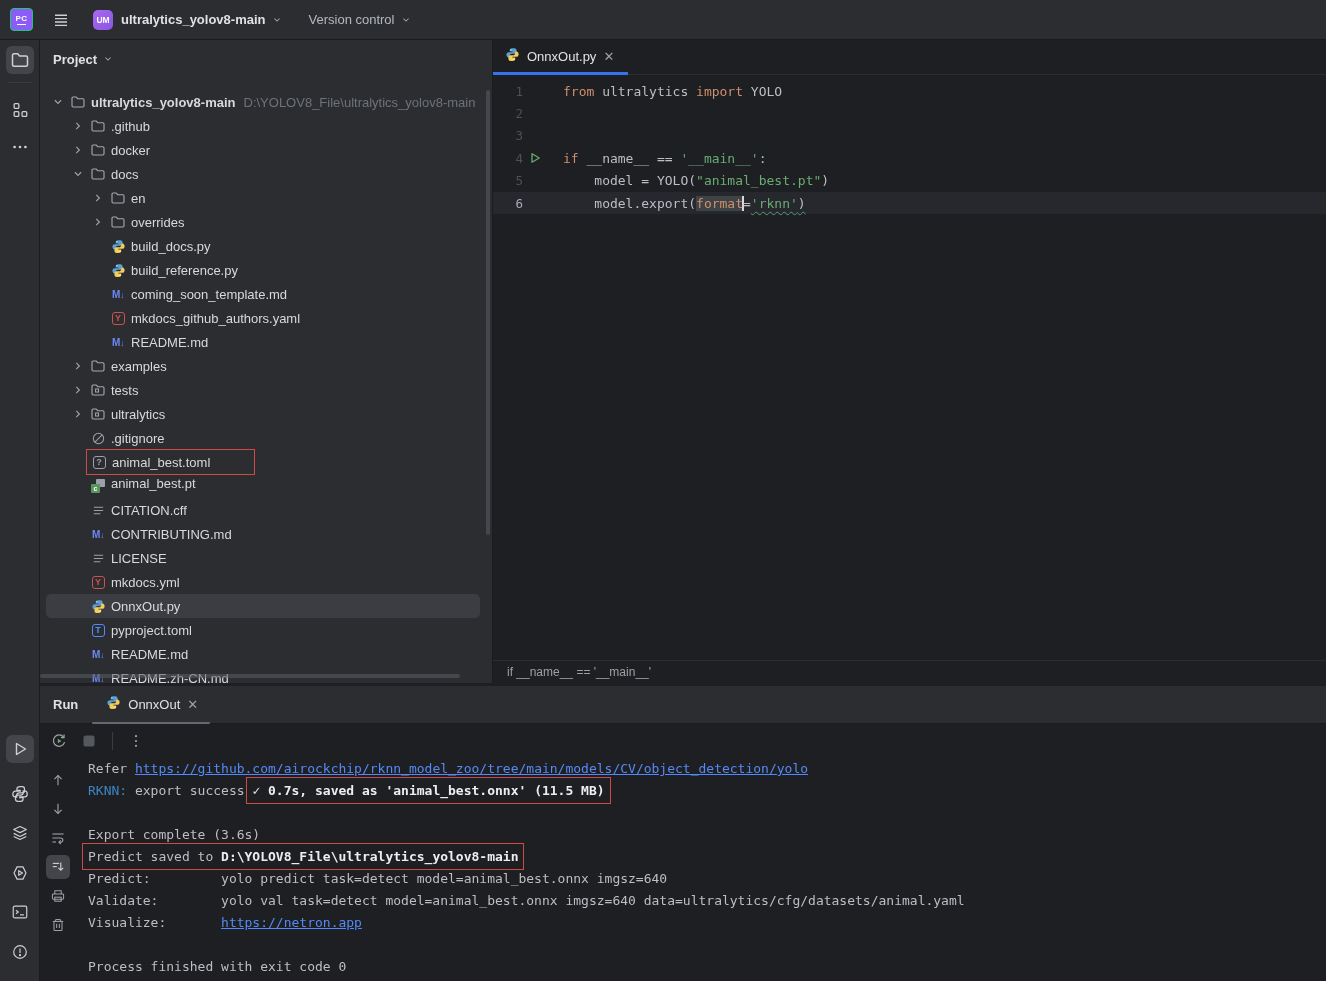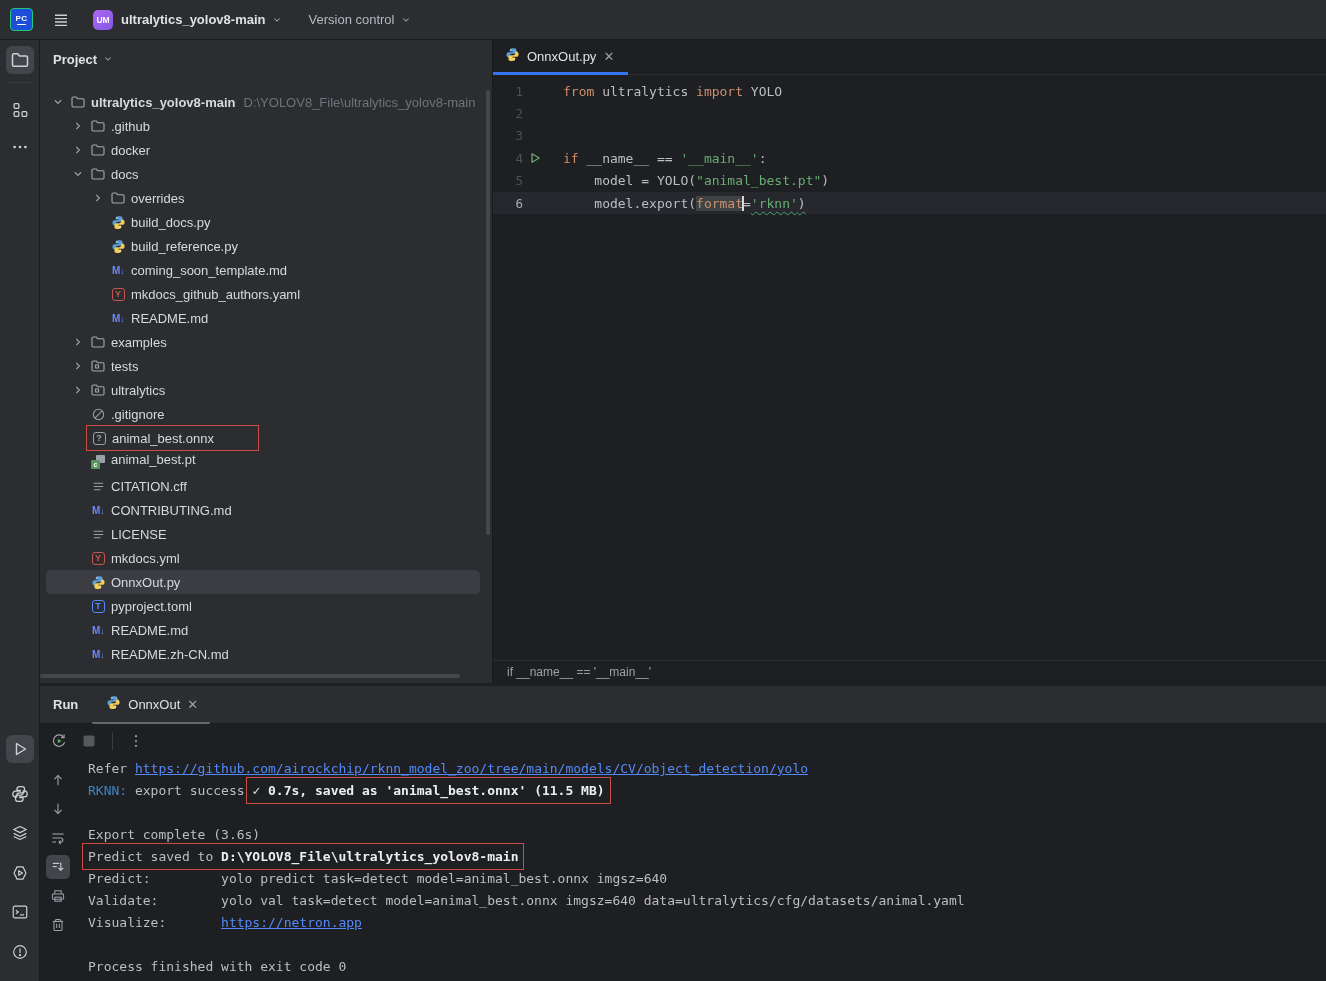--- a/index.html
+++ b/index.html
@@ -3,21 +3,21 @@
 <meta charset="utf-8">
 <style>
   * { margin:0; padding:0; box-sizing:border-box; }
   html,body { width:1326px; height:981px; overflow:hidden; }
   body { background:#1e1f22; font-family:"Liberation Sans",sans-serif; color:#dfe1e5; position:relative; }
 
   
   #topbar { position:absolute; left:0; top:0; width:1326px; height:40px; background:#2b2d30;
             border-bottom:1px solid #1a1b1e; display:flex; align-items:center; }
   .pc-logo { width:23px; height:23px; margin-left:10px; border:1.5px solid #1fc779; border-radius:4px;
-             background:#1d4ed8; color:#fff; font-size:8px; font-weight:bold; display:flex; flex-direction:column;
+             background:#8b5cf6; color:#fff; font-size:8px; font-weight:bold; display:flex; flex-direction:column;
              align-items:center; justify-content:center; letter-spacing:.5px; }
   .pc-logo i { display:block; width:9px; height:1.5px; background:#fff; margin-top:1px; }
   .tb-btn { height:28px; min-width:28px; border-radius:5px; display:flex; align-items:center; justify-content:center; }
   #hamburger { margin-left:14px; }
   .um-badge { width:20px; height:20px; border-radius:5px; background:linear-gradient(135deg,#ab68f2,#8656e2);
               color:#fff; font-size:8.5px; font-weight:bold; display:flex; align-items:center; justify-content:center;
               margin-left:18px; }
   .tb-title { font-size:13px; font-weight:600; color:#dfe1e5; margin-left:8px; }
   .tb-vc { font-size:13px; color:#b4b8bf; margin-left:26px; }
   .chev { display:inline-flex; margin-left:5px; }
@@ -296,20 +296,39 @@
           </span>
         </span>
         <span style="display: inline-flex; align-items: center;">
           <span class="t-ic">
             <span style="display:inline-flex;align-items:center;justify-content:center">
               <svg width="16" height="16" viewBox="0 0 16 16">
                 <path d="M2 4.2c0-.7.5-1.2 1.2-1.2h3l1.4 1.7h5.2c.7 0 1.2.5 1.2 1.2v5.9c0 .7-.5 1.2-1.2 1.2H3.2A1.2 1.2 0 0 1 2 11.8z" fill="none" stroke="#a6a9af" stroke-width="1.1"></path>
               </svg>
             </span>
           </span>
+          <span class="t-label">en</span>
+        </span>
+      </div>
+      <div class="tree-row" style="padding-left: 42px;">
+        <span class="t-chev">
+          <span style="display:inline-flex;align-items:center;justify-content:center">
+            <svg width="14" height="14" viewBox="0 0 16 16">
+              <path d="m6 4.5 3.5 3.5L6 11.5" fill="none" stroke="#9da0a8" stroke-width="1.4"></path>
+            </svg>
+          </span>
+        </span>
+        <span style="display: inline-flex; align-items: center;">
+          <span class="t-ic">
+            <span style="display:inline-flex;align-items:center;justify-content:center">
+              <svg width="16" height="16" viewBox="0 0 16 16">
+                <path d="M2 4.2c0-.7.5-1.2 1.2-1.2h3l1.4 1.7h5.2c.7 0 1.2.5 1.2 1.2v5.9c0 .7-.5 1.2-1.2 1.2H3.2A1.2 1.2 0 0 1 2 11.8z" fill="none" stroke="#a6a9af" stroke-width="1.1"></path>
+              </svg>
+            </span>
+          </span>
           <span class="t-label">overrides</span>
         </span>
       </div>
       <div class="tree-row" style="padding-left: 42px;">
         <span class="t-chev"></span>
         <span style="display: inline-flex; align-items: center;">
           <span class="t-ic">
             <span style="display:inline-flex;align-items:center;justify-content:center">
               <svg width="15" height="15" viewBox="0 0 16 16">
                 <path d="M8 1.2c-2 0-2.9.8-2.9 2.1v1.5h3v.7H3.9c-1.4 0-2.4 1-2.4 2.8s1 2.8 2.4 2.8h1.2V9.4c0-1.3 1.1-2.3 2.4-2.3h2.9c1.1 0 1.9-.9 1.9-2V3.3c0-1.2-1-2.1-2.3-2.1z" fill="#5c9fd6"></path>
@@ -445,21 +464,21 @@
         </span>
       </div>
       <div class="tree-row" style="padding-left: 22px;">
         <span class="t-chev"></span>
         <span class="red-wrap" style="display: inline-flex; align-items: center;">
           <span class="t-ic">
             <span style="display:inline-flex;align-items:center;justify-content:center">
               <span class="ic-box gray">?</span>
             </span>
           </span>
-          <span class="t-label">animal_best.onnx</span>
+          <span class="t-label">animal_best.toml</span>
         </span>
       </div>
       <div class="tree-row" style="padding-left: 22px;">
         <span class="t-chev"></span>
         <span style="display: inline-flex; align-items: flex-start;">
           <span class="t-ic">
             <span style="display:inline-flex;align-items:center;justify-content:center">
               <span class="ic-pt">
                 <span class="pt-top"></span>
                 <span class="pt-c">c</span>

